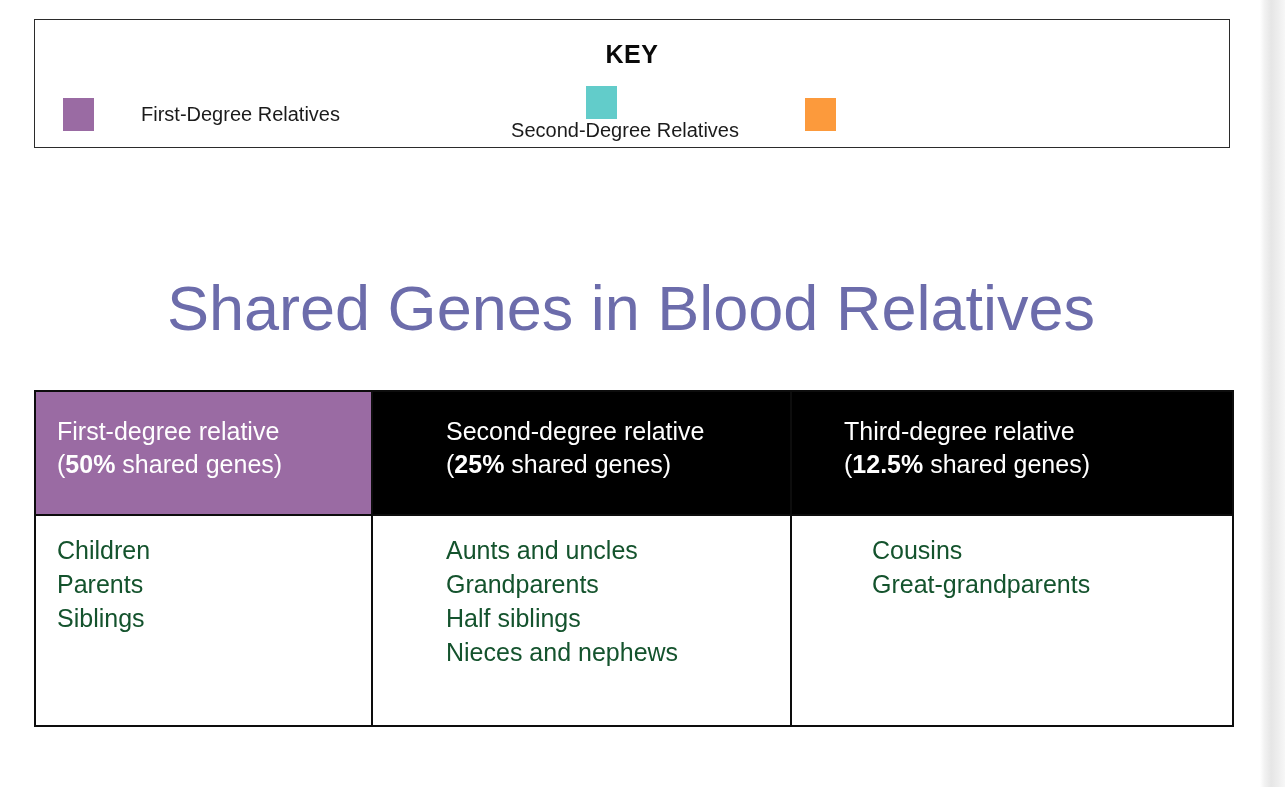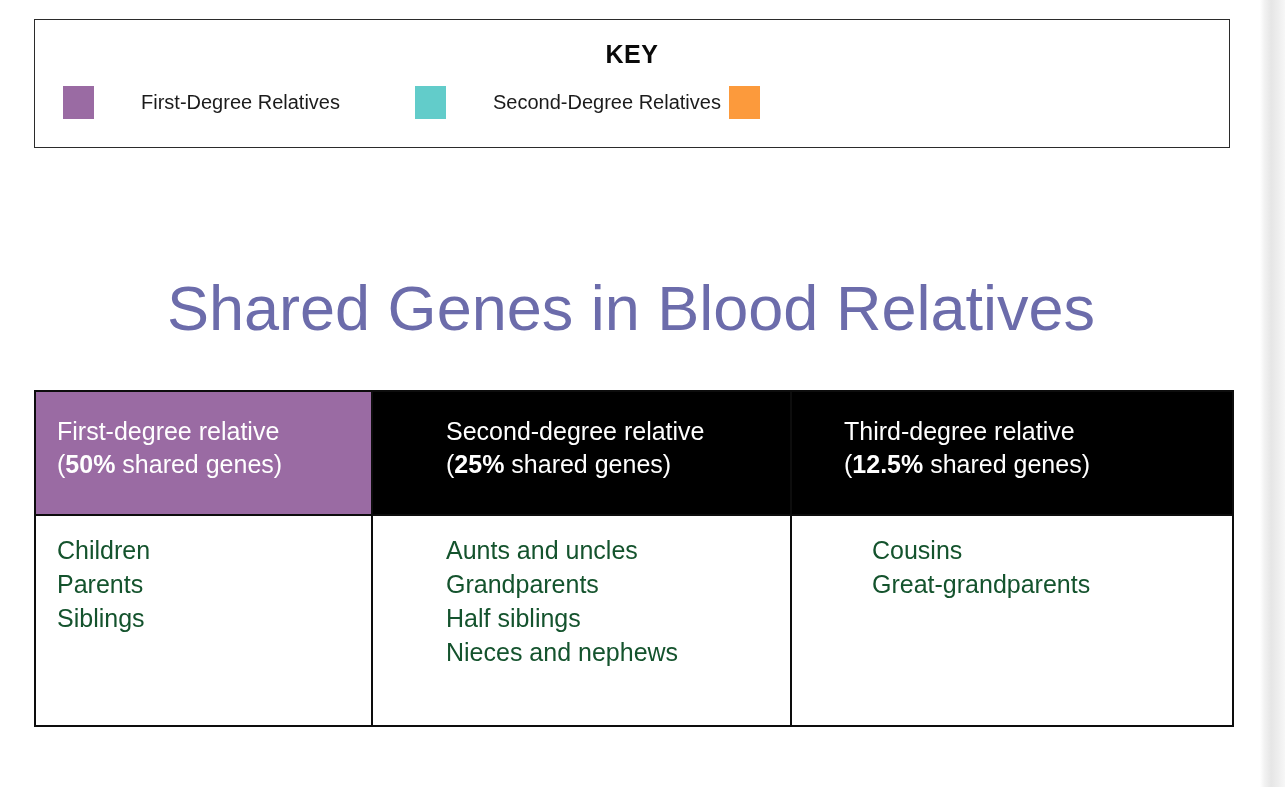--- a/index.html
+++ b/index.html
@@ -57,21 +57,21 @@
     display: flex;
     align-items: center;
     margin-top: 17px;
     padding: 0 20px 0 28px;
   }
   .key-entry {
     display: flex;
     align-items: center;
   }
   .key-entry.e0 { width: 352px; }
-  .key-entry.e1 { width: 314px; }
+  .key-entry.e1 { width: 390px; flex-direction: column; }
   .key-entry.e2 { width: 380px; }
   .key-swatch {
     width: 31px;
     height: 33px;
     flex: none;
     margin-right: 17px;
   }
   .key-label {
     font-size: 20px;
     color: #1b1b1b;

